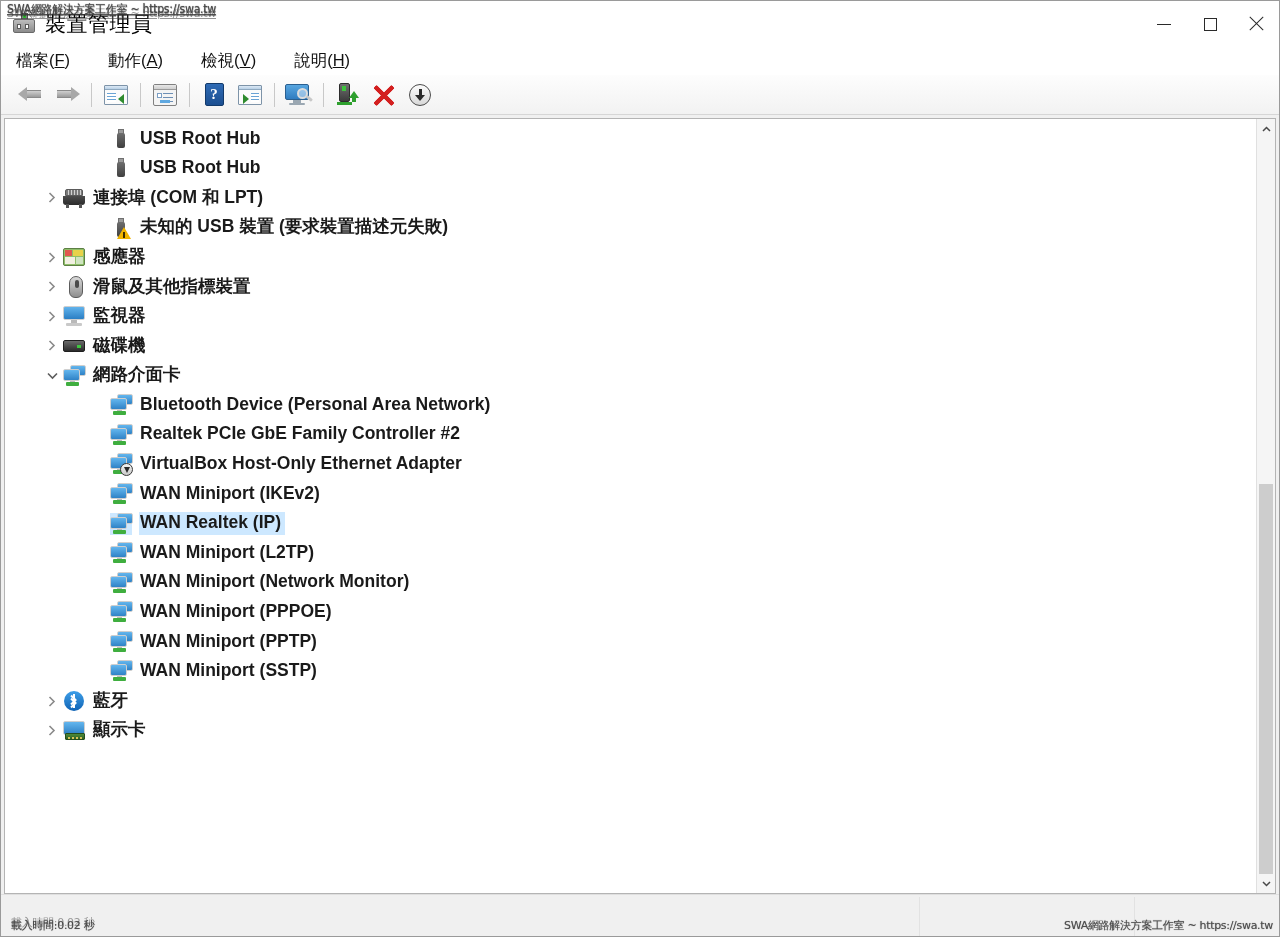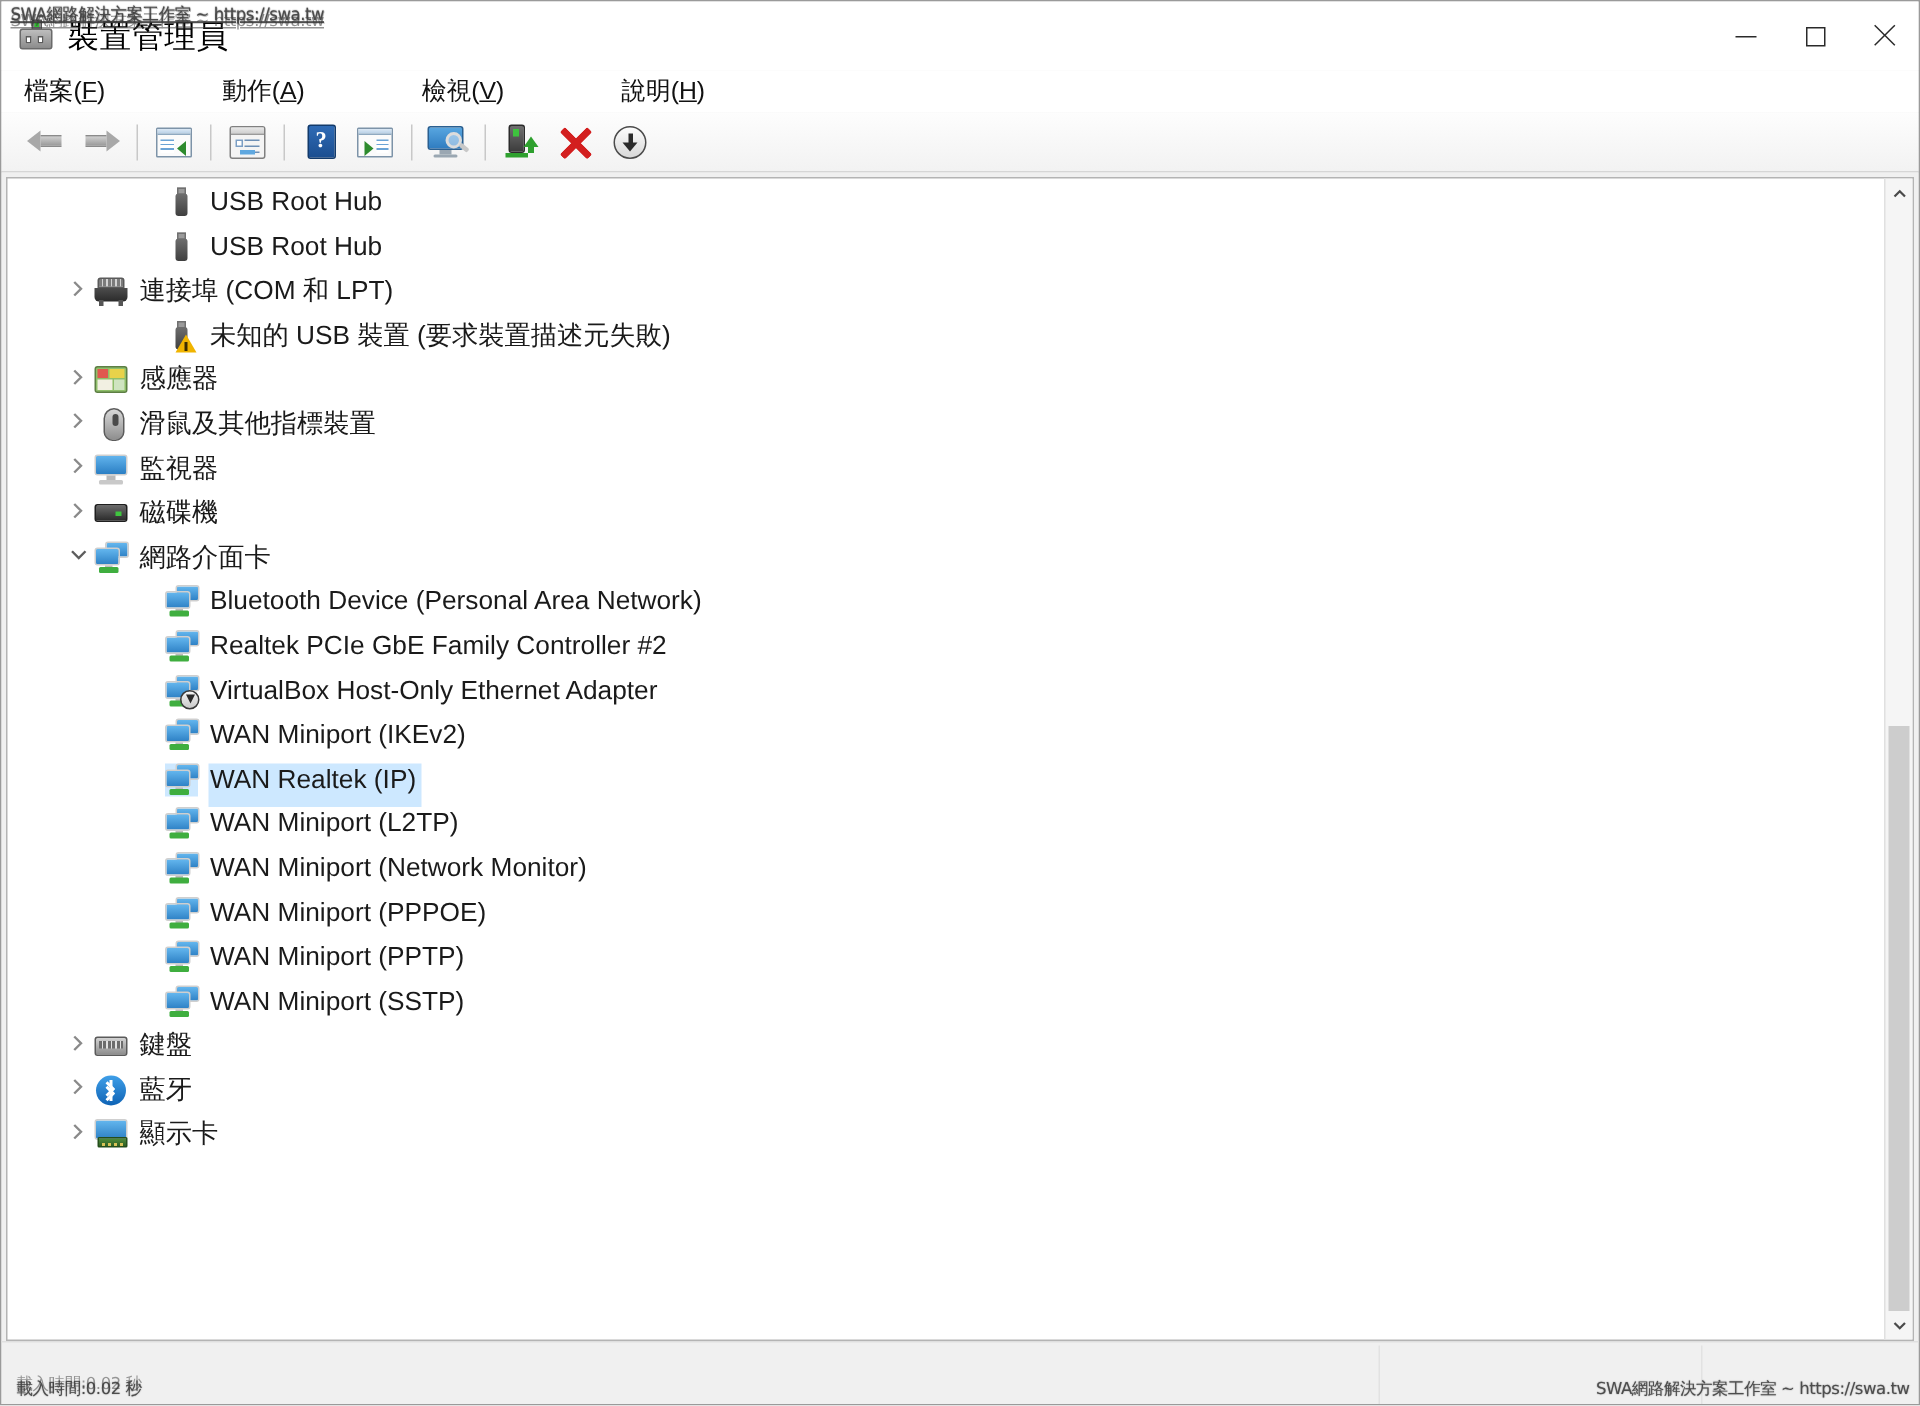--- a/index.html
+++ b/index.html
@@ -84,21 +84,20 @@
   }
   .glyph-close:before { transform: rotate(45deg); }
   .glyph-close:after  { transform: rotate(-45deg); }
 
   
   .menubar {
     height: 28px; background: #ffffff;
     display: flex; align-items: center;
     padding-left: 14px;
     flex: 0 0 auto;
-    gap: 40px;
   }
   .menu-item {
     font-size: 16.5px; color: #111;
     margin-right: 36px; white-space: nowrap;
     cursor: default; padding: 2px 1px;
   }
   .menu-item u { text-decoration: underline; }
 
   
   .toolbar {
@@ -280,24 +279,25 @@
     overflow: hidden;
   }
   .tree {
     flex: 1 1 auto;
     padding-top: 5px;
     overflow: hidden;
     position: relative;
   }
   .row {
     height: 29.6px;
-    display: flex; 
+    display: flex; align-items: center;
     white-space: nowrap;
     cursor: default;
     position: relative;
+    font-weight: bold;
   }
   .chev {
     width: 18px; height: 18px;
     display: flex; align-items: center; justify-content: center;
     flex: 0 0 auto;
     color: #6f6f6f; font-size: 13px;
     font-family: "DejaVu Sans", sans-serif;
   }
   .chev.none { visibility: hidden; }
   .chev svg { display: block; }
@@ -945,31 +945,20 @@
             </div>
             <div class="row-icon" style="display: flex; align-items: center; justify-content: center;">
               <div class="i-net">
                 <div class="m2"></div>
                 <div class="m1"></div>
                 <div class="nk2"></div>
                 <div class="gb"></div>
               </div>
             </div>
             <div class="row-label">WAN Miniport (SSTP)</div>
-          </div>
-          <div class="row lvl1">
-            <div class="chev">
-              <svg width="8" height="11" viewBox="0 0 8 11">
-                <path d="M1.5 1 L6 5.5 L1.5 10" stroke="#8a8a8a" stroke-width="1.6" fill="none"></path>
-              </svg>
-            </div>
-            <div class="row-icon" style="display: flex; align-items: center; justify-content: center;">
-              <div class="i-kbd"></div>
-            </div>
-            <div class="row-label">鍵盤</div>
           </div>
           <div class="row lvl1">
             <div class="chev">
               <svg width="8" height="11" viewBox="0 0 8 11">
                 <path d="M1.5 1 L6 5.5 L1.5 10" stroke="#8a8a8a" stroke-width="1.6" fill="none"></path>
               </svg>
             </div>
             <div class="row-icon" style="display: flex; align-items: center; justify-content: center;">
               <div class="i-bt">
                 <div class="w1"></div>

